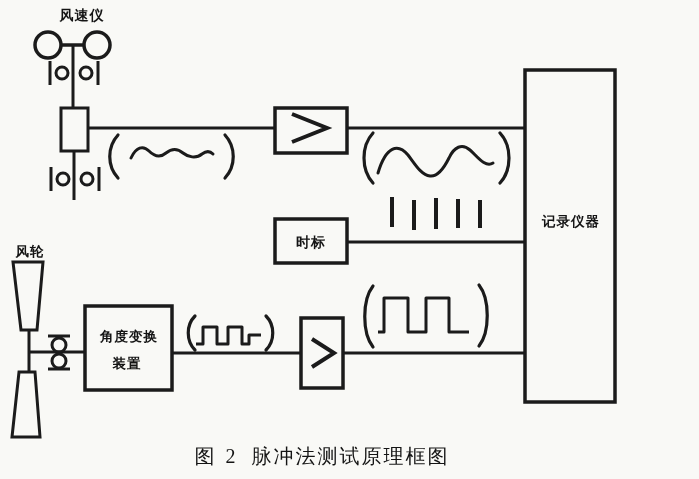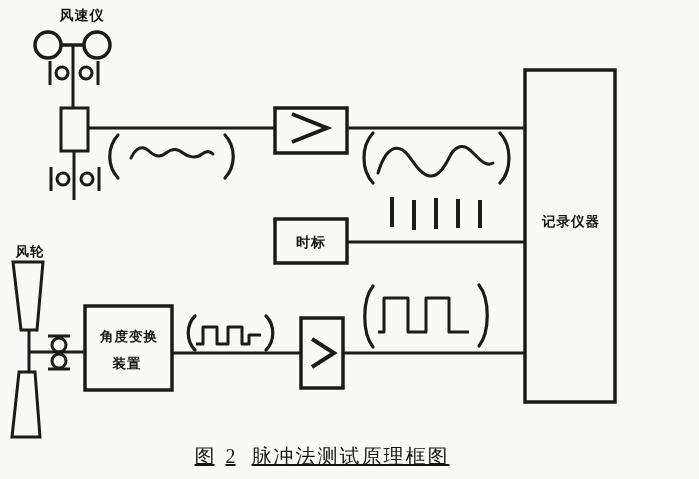--- a/index.html
+++ b/index.html
@@ -16,21 +16,21 @@
   .wave { fill:none; stroke:#1b1b1b; stroke-width:3; stroke-linecap:round; }
   .pulse{ fill:none; stroke:#1b1b1b; stroke-width:3; stroke-linejoin:round; }
   .blade{ fill:none; stroke:#1b1b1b; stroke-width:3; stroke-linejoin:miter; }
   .ampgl{ fill:none; stroke:#1b1b1b; stroke-width:4; stroke-linejoin:miter; }
   text.cjk {
     font-family:"Liberation Serif","DejaVu Serif",serif;
     fill:#141414; font-weight:bold; letter-spacing:1px;
   }
   .caption {
     position:absolute; left:0; top:443px; width:644px;
-    text-align:center; font-size:20px; color:#141414;text-decoration:underline;
+    text-align:center; font-size:20px; color:#141414;
   }
   .caption .num   { margin-left:11px; margin-right:16px; }
   .caption .title { letter-spacing:2px; }
 </style>
 </head>
 <body>
 
 <div class="stage">
   <svg width="699" height="479" viewBox="0 0 699 479">
 

